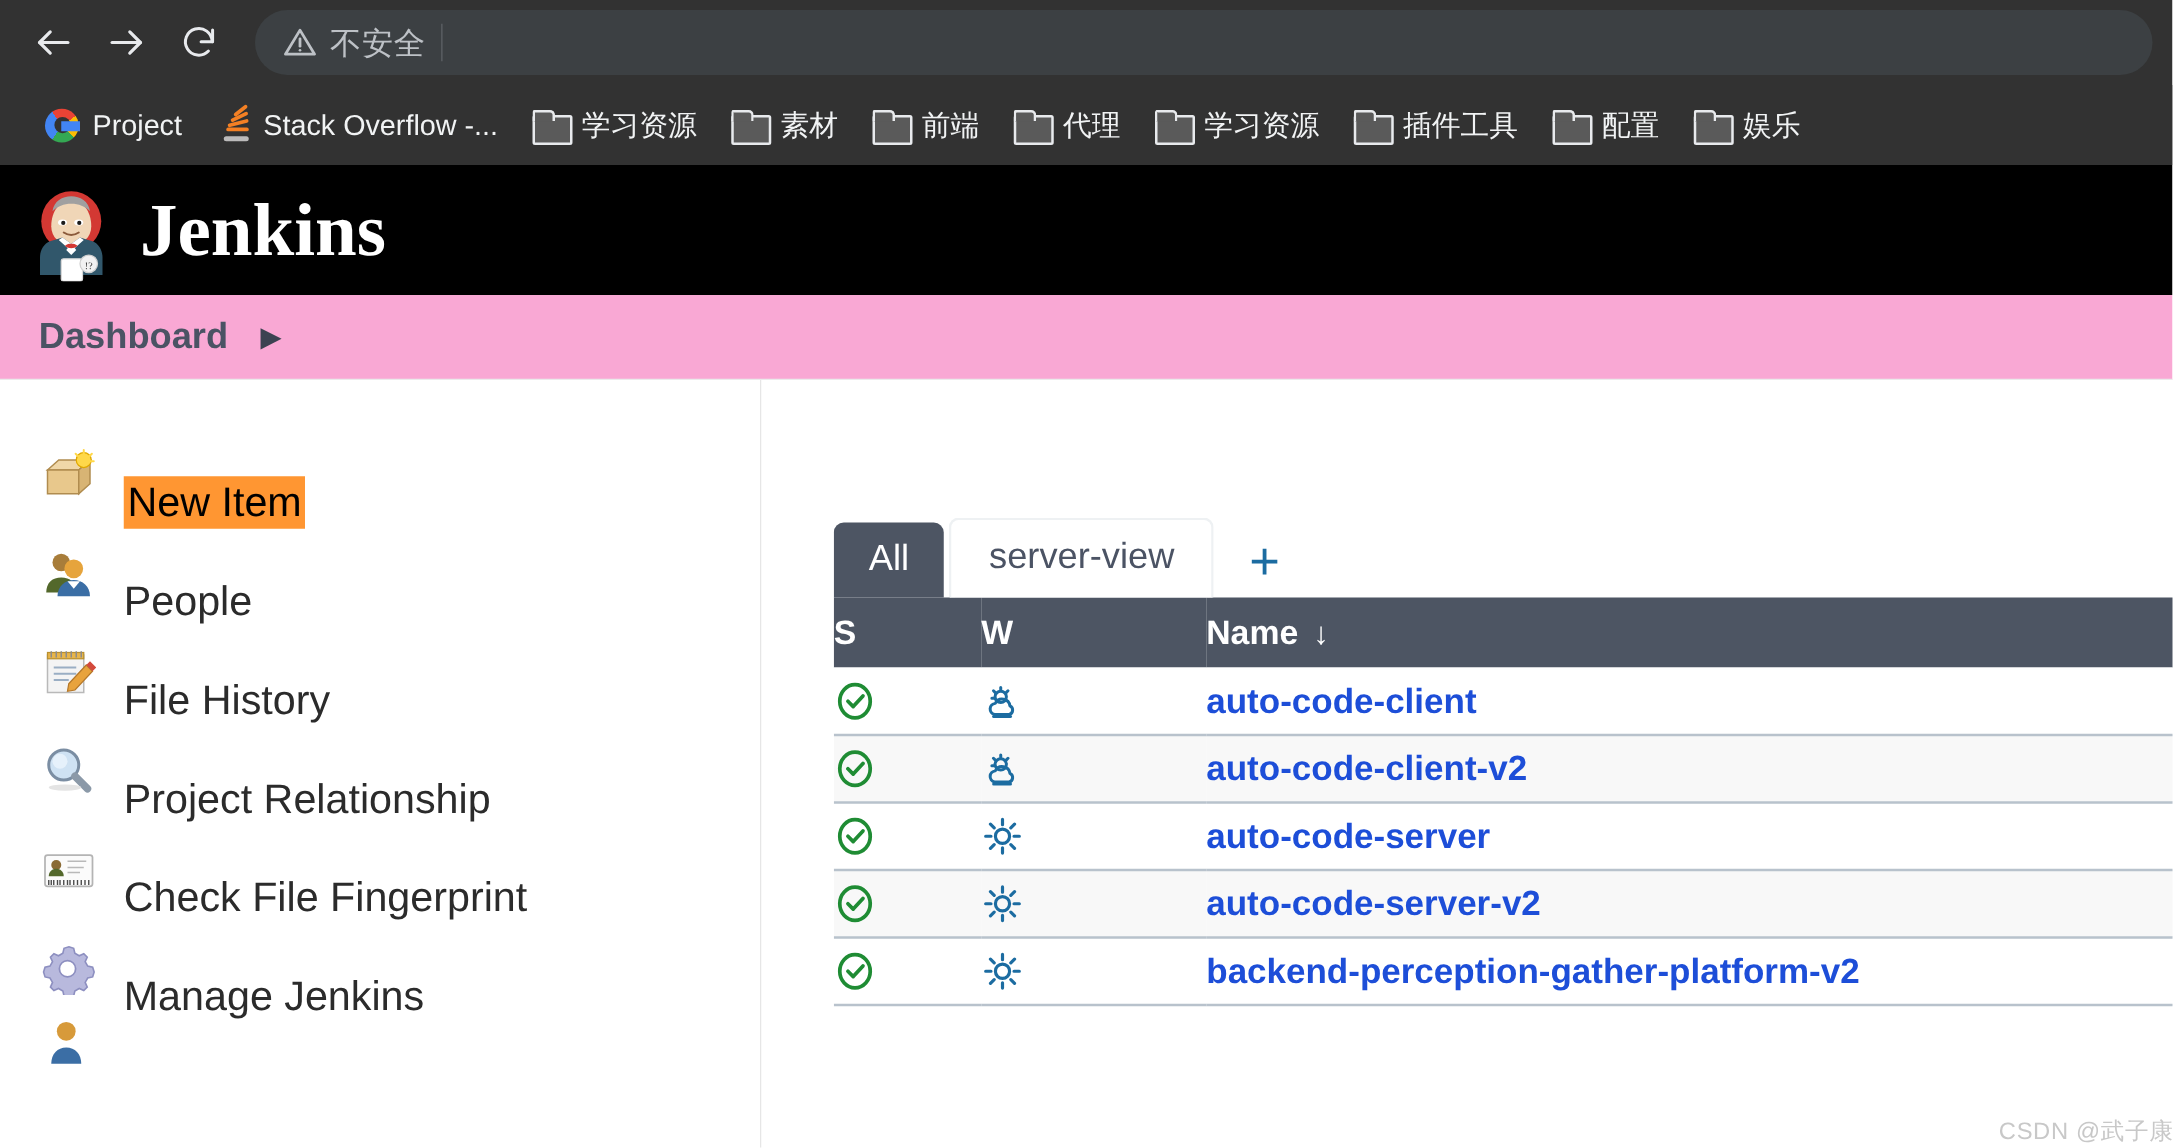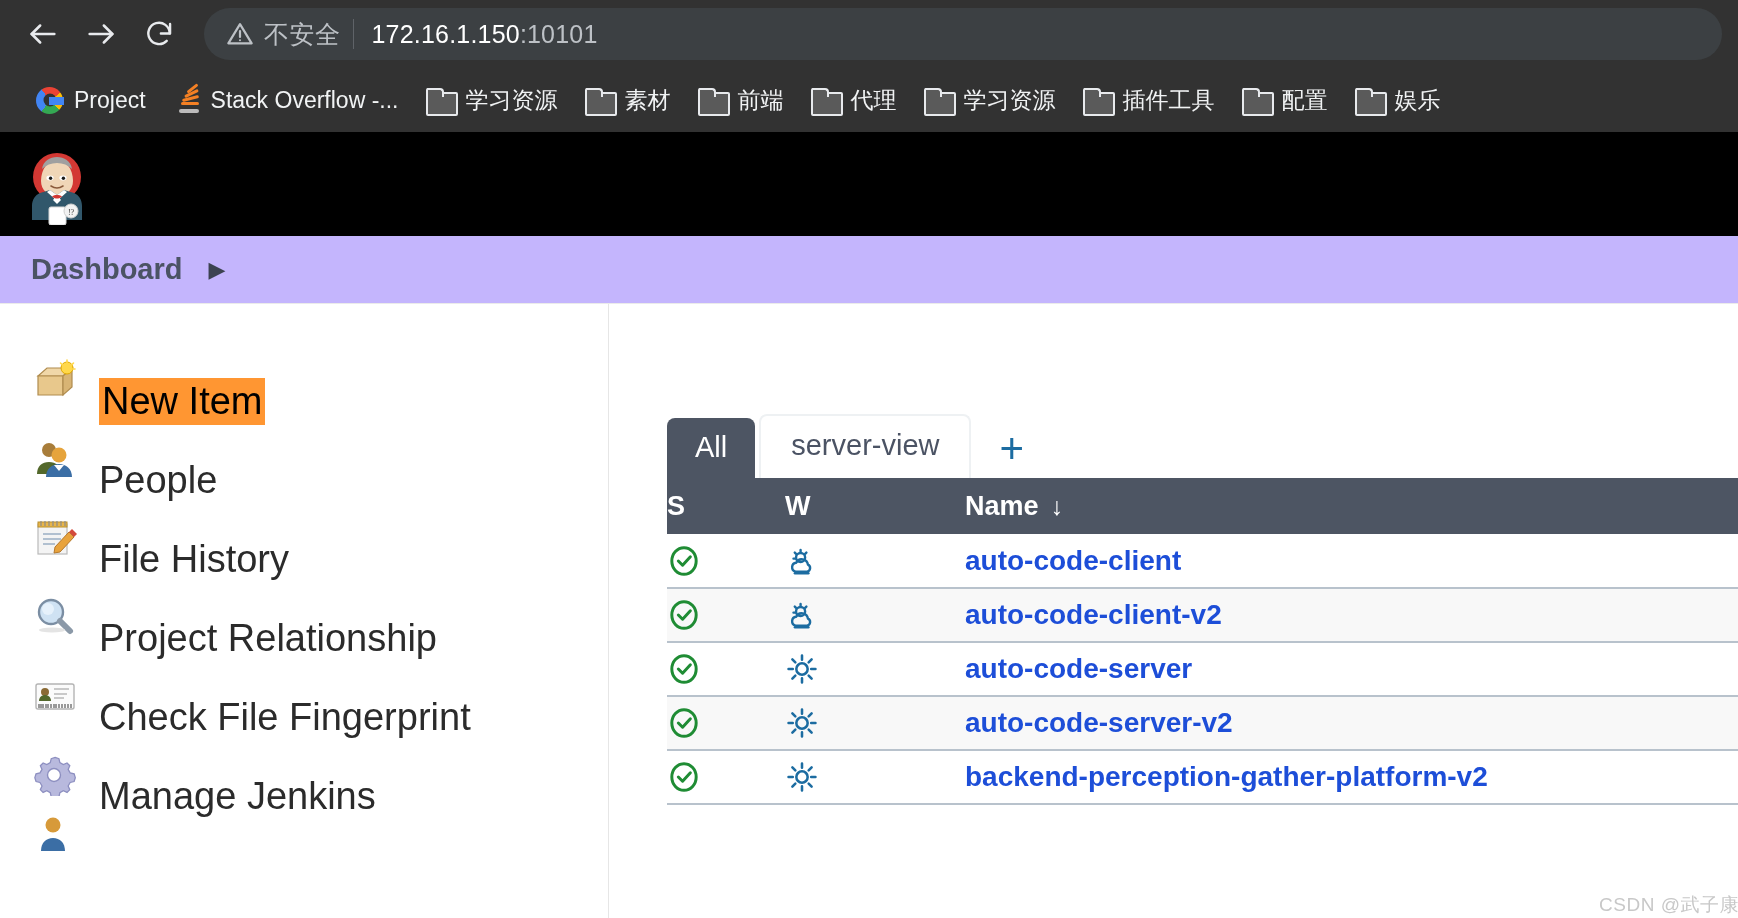--- a/index.html
+++ b/index.html
@@ -81,37 +81,37 @@
     display: flex; align-items: center; padding-left: 27px; gap: 17px;
   }
   .jk-logo { width: 68px; height: 74px; position: relative; flex:none; }
   .jk-title {
     color:#ffffff; font-family: "Liberation Serif", serif;
     font-size: 60px; font-weight: bold; letter-spacing: 0px;
   }
 
   
   .breadcrumb-bar {
-    background: #c4b5fd; height: 68px;
+    background: #f9a8d4; height: 68px;
     display:flex; align-items:center; padding-left: 31px; gap: 26px;
     border-bottom: 1px solid #ebebeb;
   }
   .crumb { color:#4b5364; font-size: 29px; font-weight: bold; }
   .crumb-arrow { color:#3c4251; font-size: 22px; line-height:1; }
 
   
   .page { display: flex; height: 618px; background:#fff; }
   .sidebar { width: 609px; flex:none; padding-top: 36px; background:#fff;
              border-right: 1px solid #e6e6e6; }
   .side-item {
     display:flex; align-items:center; gap: 22px; height: 79px;
     padding-left: 33px;
   }
   .side-ico { width: 44px; height: 42px; flex:none; position:relative; }
-  .side-label { font-size: 38px; color:#2b2b2b;margin-top:44px; }
+  .side-label { font-size: 33px; color:#2b2b2b;margin-top:44px; }
   .side-label.hl { background:#ff9632; color:#000; padding: 2px 3px; }
 
   .content { flex:1; position: relative; padding-left: 58px; }
 
   
   .tabbar { display:flex; align-items:flex-end; margin-top: 110px; }
   .tab {
     font-size: 29px; font-weight:normal; border-radius: 8px 8px 0 0;
     padding: 15px 28px 16px 28px; line-height: 1;
   }
@@ -192,21 +192,20 @@
     <div class="omnibox">
       <span class="warn-icon">
         <svg width="28" height="28" viewBox="0 0 24 24" fill="none" stroke="currentColor" stroke-width="1.9" stroke-linejoin="round">
           <path d="M12 3.5 L22 20 L2 20 Z"></path>
             <line x1="12" y1="9.5" x2="12" y2="14.5" stroke-linecap="round"></line>
             <circle cx="12" cy="17.3" r="0.9" fill="currentColor" stroke="none"></circle>
         </svg>
       </span>
       <span class="omni-warn-text">不安全</span>
       <span class="omni-sep"></span>
-      <span class="omni-url"><span>172.16.1.150</span><span class="port">:10101</span></span>
     </div>
   </div>
 
   <div class="bookmarks">
     <div class="bm">
       <span class="g-ico"></span>
       <span class="bm-label">Project</span>
     </div>
     <div class="bm">
       <span class="so-ico">
@@ -266,20 +265,21 @@
       <path d="M24 39q6 4 12 0" stroke="#8a5a3b" stroke-width="1.6" fill="none" stroke-linecap="round"></path>
       <path d="M13 46l10-3 7 5 7-5 10 3c5 2 8 7 8 13v14H5V59c0-6 3-11 8-13z" fill="#31576b"></path>
       <path d="M23 43l7 5 7-5 3 2-10 9-10-9z" fill="#ffffff"></path>
       <path d="M30 48l-4 5 4 4 4-4z" fill="#ffffff"></path>
       <path d="M25 49.5c1.6-1.4 3.2-1.6 5-1.6s3.4.2 5 1.6c-1.5 1.5-3.2 2-5 2s-3.5-.5-5-2z" fill="#d33833"></path>
       <rect x="22" y="60" width="17" height="18" rx="2" fill="#ffffff" stroke="#d8d8d8" stroke-width="1"></rect>
       <circle cx="44" cy="64" r="7" fill="#f2f2f2" stroke="#cfcfcf" stroke-width="1"></circle>
       <text x="44" y="68" font-size="8" font-family="Liberation Serif, serif" text-anchor="middle" fill="#333">!?</text>
     </svg>
   </span>
+  <span class="jk-title">Jenkins</span>
 </div>
 
 <div class="breadcrumb-bar">
   <span class="crumb">Dashboard</span>
   <span class="crumb-arrow">▶</span>
 </div>
 
 <div class="page">
 
   <div class="sidebar">

